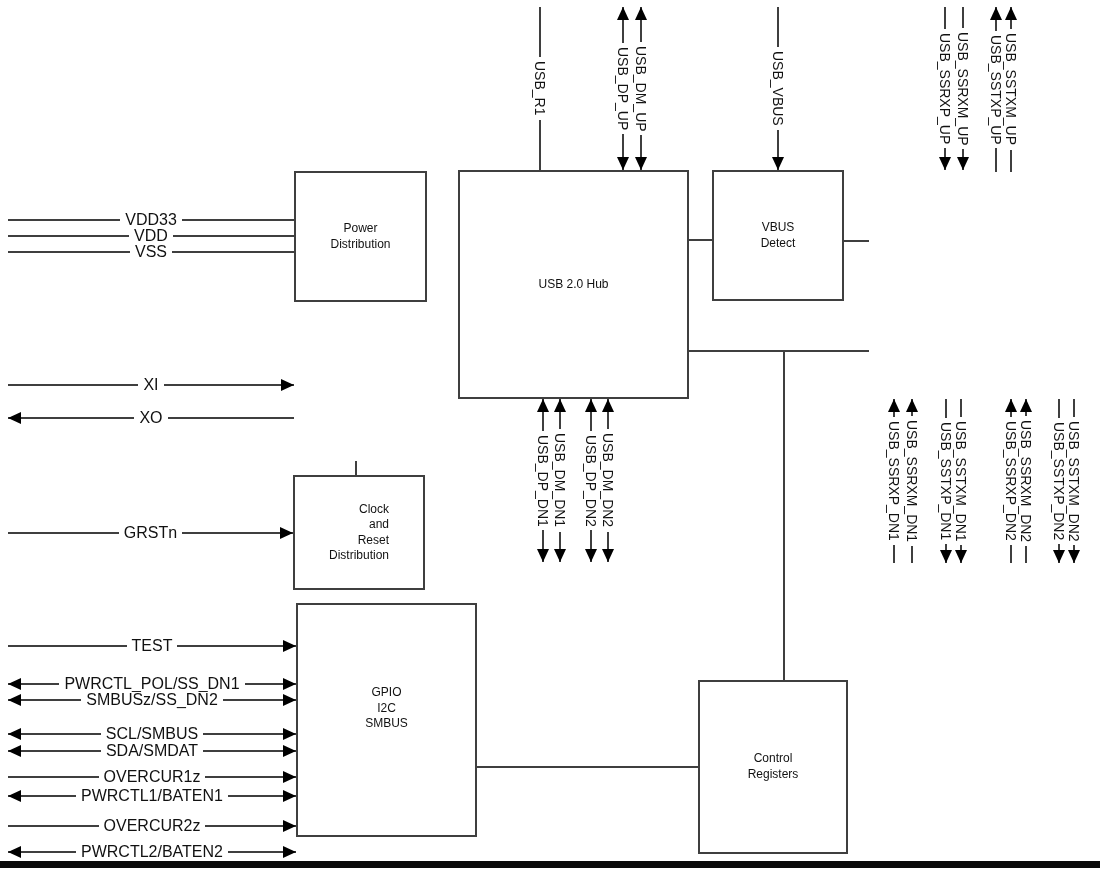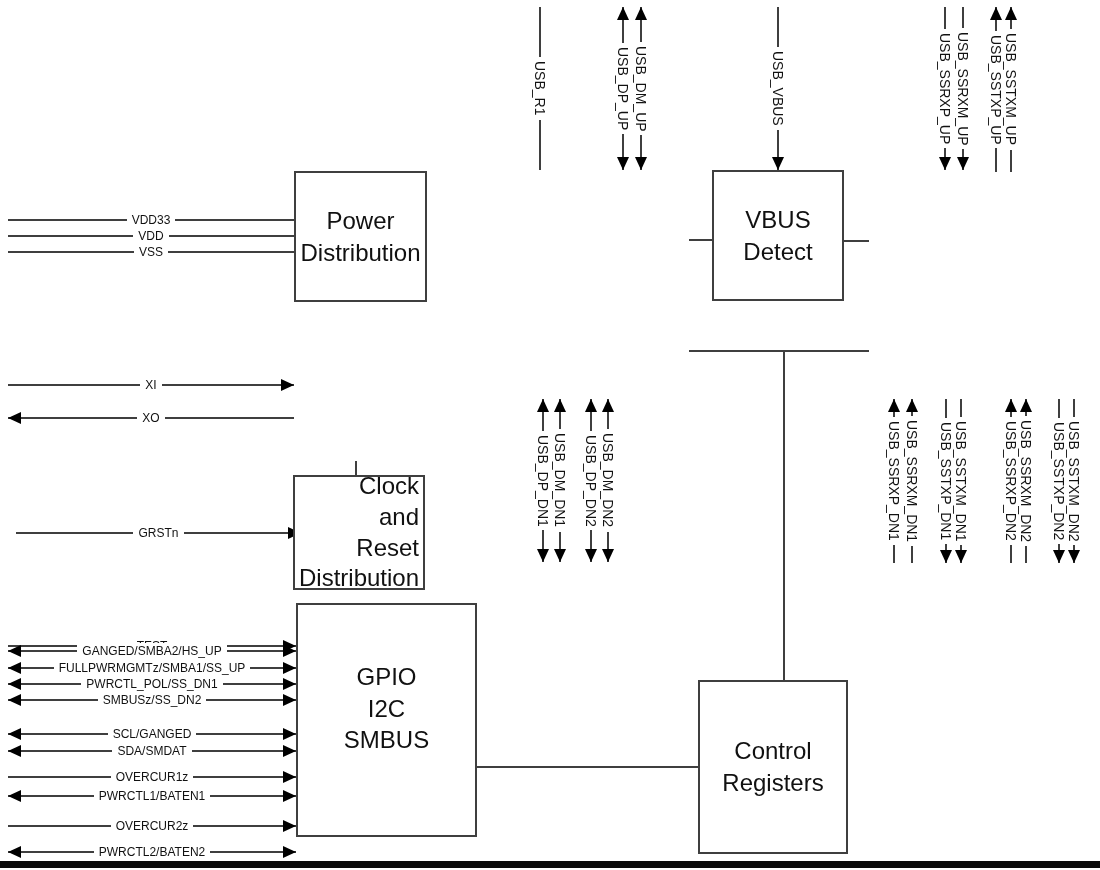--- a/index.html
+++ b/index.html
@@ -9,27 +9,27 @@
   .canvas{
     position:relative;width:1100px;height:870px;background:var(--bg);
     font-family:"Liberation Sans", sans-serif;color:var(--text);overflow:hidden;
   }
   
   .block{
     position:absolute;box-sizing:border-box;border:2px solid var(--line);
     background:#fff;display:flex;align-items:center;justify-content:center;
     text-align:center;z-index:3;
   }
-  .block-label{white-space:pre-line;font-size:24px;line-height:1.32;color:var(--text);}
+  .block-label{white-space:pre-line;font-size:12px;line-height:1.32;color:var(--text);}
   
   .conn{position:absolute;background:var(--line);z-index:1;}
   
   .hsig{position:absolute;height:16px;display:flex;align-items:center;justify-content:center;z-index:2;}
   .hline{position:absolute;left:0;right:0;top:7px;height:2px;background:var(--line);}
-  .hlabel{position:relative;z-index:2;background:#fff;padding:0 5px;font-size:12px;line-height:16px;white-space:nowrap;}
+  .hlabel{position:relative;z-index:2;background:#fff;padding:0 5px;font-size:16px;line-height:16px;white-space:nowrap;}
   .arr{position:absolute;width:0;height:0;z-index:1;}
   .arr-r{right:0;top:2px;border-top:6px solid transparent;border-bottom:6px solid transparent;border-left:13px solid var(--arrow);}
   .arr-l{left:0;top:2px;border-top:6px solid transparent;border-bottom:6px solid transparent;border-right:13px solid var(--arrow);}
   
   .vsig{position:absolute;width:18px;display:flex;align-items:center;justify-content:center;z-index:2;}
   .vline{position:absolute;top:0;bottom:0;left:8px;width:2px;background:var(--line);}
   .vlabel{
     position:relative;z-index:2;background:#fff;
     writing-mode:vertical-rl;text-orientation:sideways;
     font-size:14px;padding:4px 0;white-space:nowrap;
@@ -68,60 +68,48 @@
   <div class="hsig" style="left:8px;top:244px;width:286px;">
     <i class="hline"></i>
     <span class="hlabel">VSS</span>
   </div>
   <div class="hsig" style="left:8px;top:410px;width:286px;">
     <i class="hline"></i>
     <i class="arr arr-l"></i>
     <span class="hlabel">XO</span>
   </div>
 
-  <div class="hsig" style="left:16px;top:525px;width:285px;align-items:center;">
+  <div class="hsig" style="left:8px;top:525px;width:285px;align-items:center;">
     <i class="hline"></i>
     <i class="arr arr-r"></i>
     <span class="hlabel">GRSTn</span>
   </div>
 
   <div class="hsig" style="left:8px;top:610px;width:288px;margin-top:28px;">
     <i class="hline"></i>
     <i class="arr arr-r"></i>
     <span class="hlabel">TEST</span>
   </div>
-  <div class="hsig" style="left:8px;top:643px;width:288px;">
-    <i class="hline"></i>
-    <i class="arr arr-l"></i>
-    <i class="arr arr-r"></i>
-    <span class="hlabel">GANGED/SMBA2/HS_UP</span>
-  </div>
-  <div class="hsig" style="left:8px;top:660px;width:288px;">
-    <i class="hline"></i>
-    <i class="arr arr-l"></i>
-    <i class="arr arr-r"></i>
-    <span class="hlabel">FULLPWRMGMTz/SMBA1/SS_UP</span>
-  </div>
   <div class="hsig" style="left:8px;top:676px;width:288px;">
     <i class="hline"></i>
     <i class="arr arr-l"></i>
     <i class="arr arr-r"></i>
     <span class="hlabel">PWRCTL_POL/SS_DN1</span>
   </div>
   <div class="hsig" style="left:8px;top:692px;width:288px;">
     <i class="hline"></i>
     <i class="arr arr-l"></i>
     <i class="arr arr-r"></i>
     <span class="hlabel">SMBUSz/SS_DN2</span>
   </div>
   <div class="hsig" style="left:8px;top:726px;width:288px;">
     <i class="hline"></i>
     <i class="arr arr-l"></i>
     <i class="arr arr-r"></i>
-    <span class="hlabel">SCL/GANGED</span>
+    <span class="hlabel">SCL/SMBUS</span>
   </div>
   <div class="hsig" style="left:8px;top:743px;width:288px;">
     <i class="hline"></i>
     <i class="arr arr-l"></i>
     <i class="arr arr-r"></i>
     <span class="hlabel">SDA/SMDAT</span>
   </div>
   <div class="hsig" style="left:8px;top:769px;width:288px;">
     <i class="hline"></i>
     <i class="arr arr-r"></i>
@@ -263,20 +251,23 @@
     <span class="block-label" style="line-height:1.28;text-align:right;">Clock
 and
 Reset
 Distribution</span>
   </div>
   <div class="block" style="left:296px;top:603px;width:181px;height:234px;padding-bottom:23px;">
     <span class="block-label">GPIO
 I2C
 SMBUS</span>
   </div>
+  <div class="block" style="left:458px;top:170px;width:231px;height:229px;">
+    <span class="block-label">USB 2.0 Hub</span>
+  </div>
   <div class="block" style="left:712px;top:170px;width:132px;height:131px;">
     <span class="block-label">VBUS
 Detect</span>
   </div>
   <div class="block" style="left:698px;top:680px;width:150px;height:174px;">
     <span class="block-label">Control
 Registers</span>
   </div>
 
   <div class="bottom-bar"></div>

